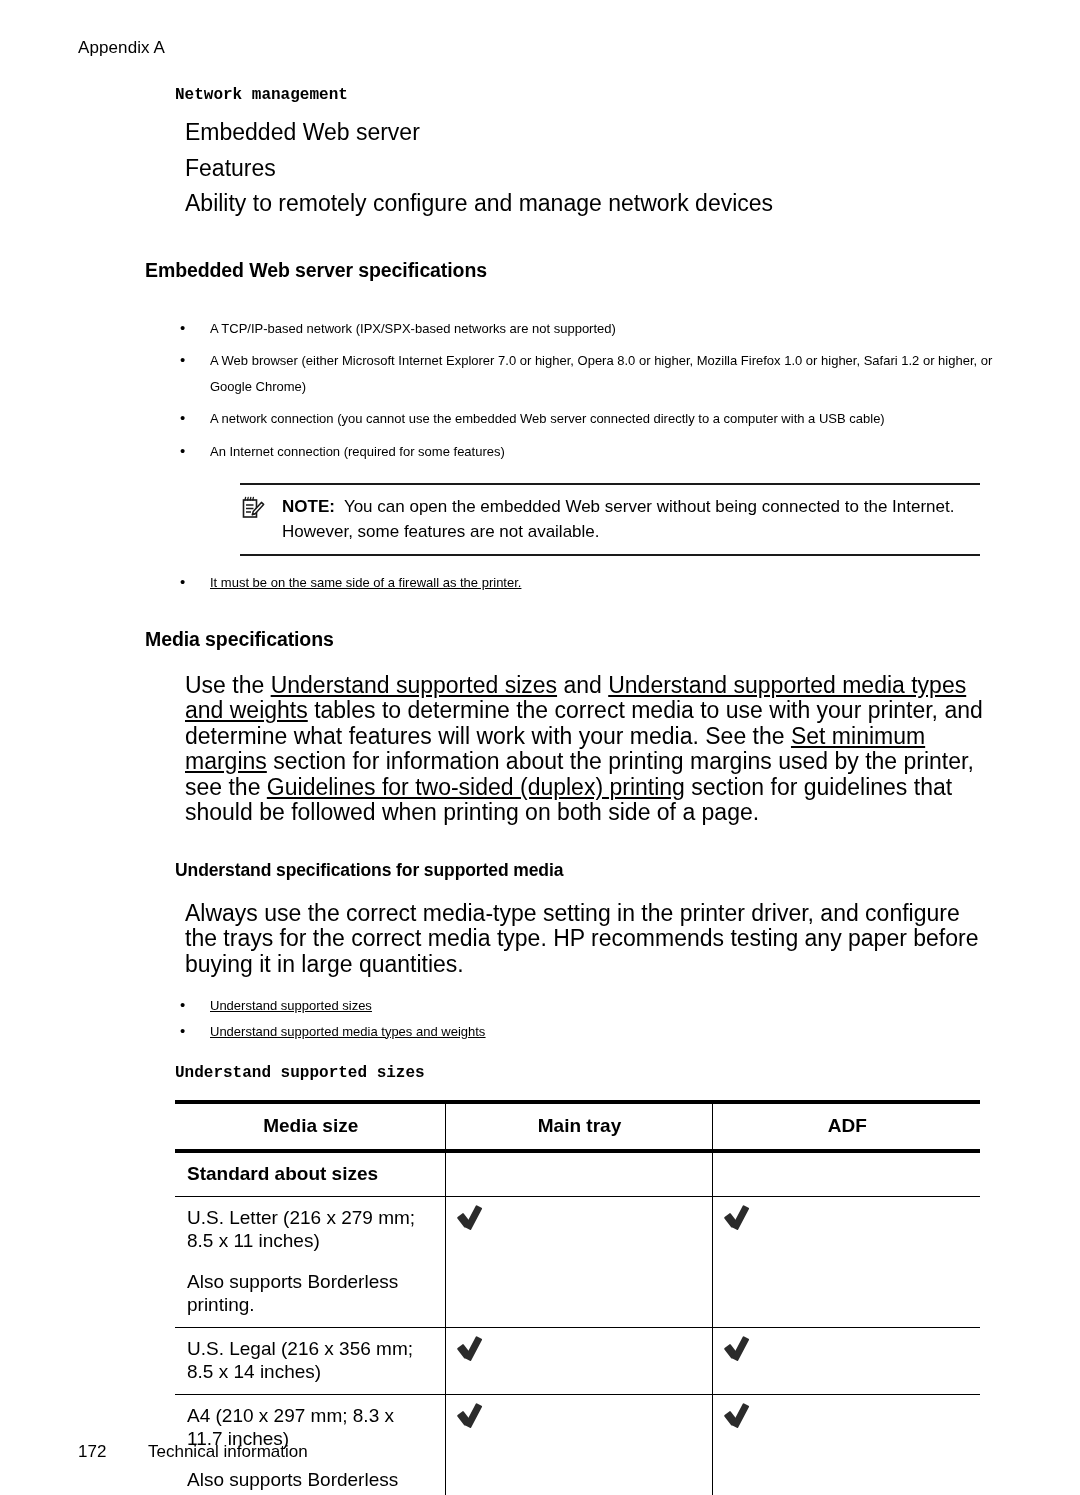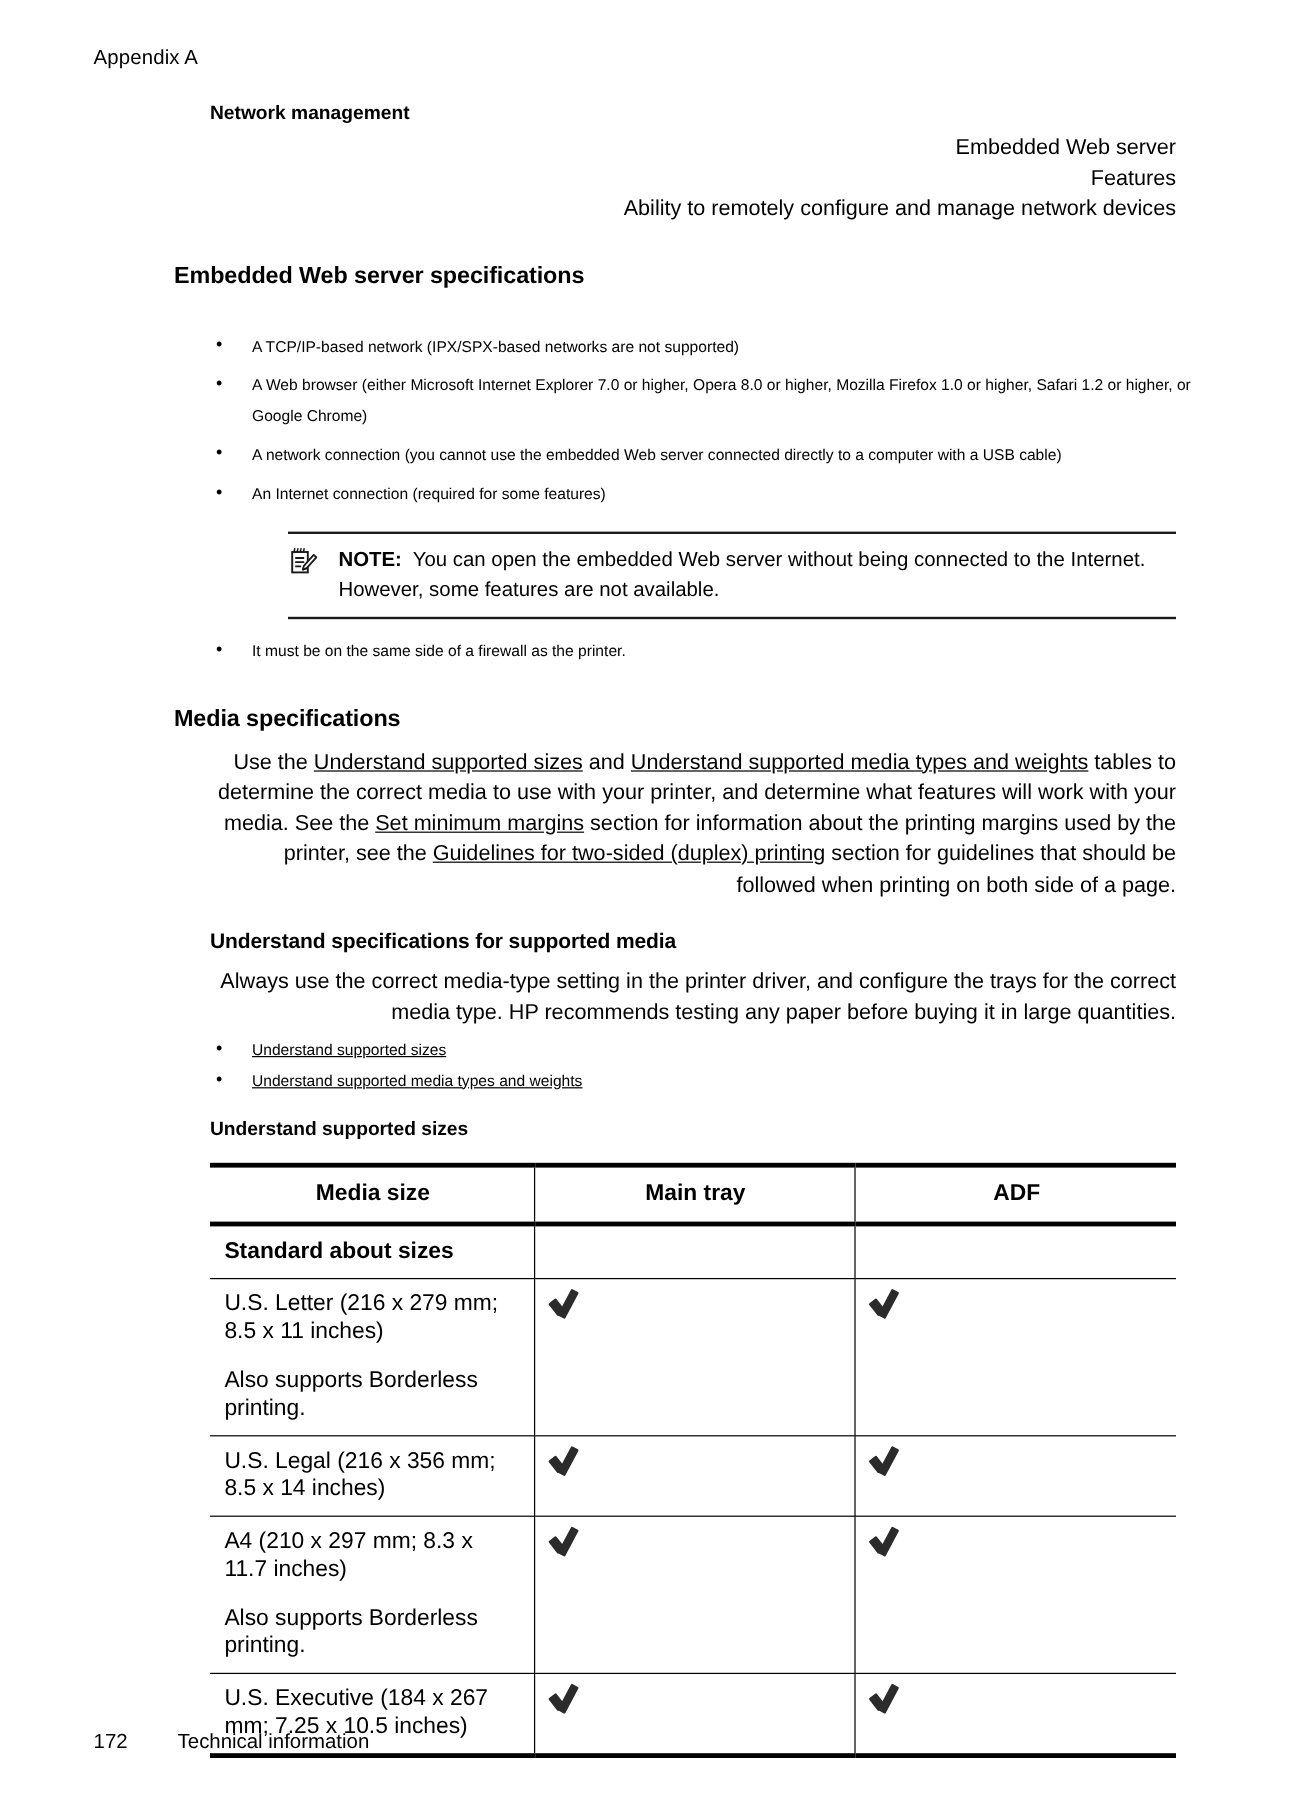--- a/index.html
+++ b/index.html
@@ -52,27 +52,27 @@
   h2.sub {
     font-size: 17.5px;
     font-weight: bold;
     margin: 0;
     letter-spacing: -.1px;
   }
   h3.minor {
     font-size: 16px;
     font-weight: bold;
     margin: 0;
+    font-family: Liberation Mono, monospace;
   }
   p.body {
-    font-size: 18px;
+    font-size: 23px;
     line-height: 25.5px;
-    margin: 0;
+    margin: 10px;
     max-width: 805px;
-    text-align: right;
   }
   .u { text-decoration: underline; }
 
   
   ul.bul {
     list-style: none;
     margin: 0;
     padding: 0;
   }
   ul.bul > li {
@@ -83,21 +83,21 @@
     max-width: 790px;
     margin-bottom: 7px;
   }
   ul.bul > li:before {
     content: "\2022";
     position: absolute;
     left: 5px;
     top: -1px;
     font-size: 15px;
   }
-  ul.bul.tight > li { margin-bottom: 0px; }
+  ul.bul.tight > li { margin-bottom: 0px; text-decoration: underline; }
 
   
   .note-box {
     margin-left: 240px;
     width: 740px;
     border-top: 2px solid #1a1a1a;
     border-bottom: 2px solid #1a1a1a;
     padding: 9px 0 10px 0;
     position: relative;
   }

